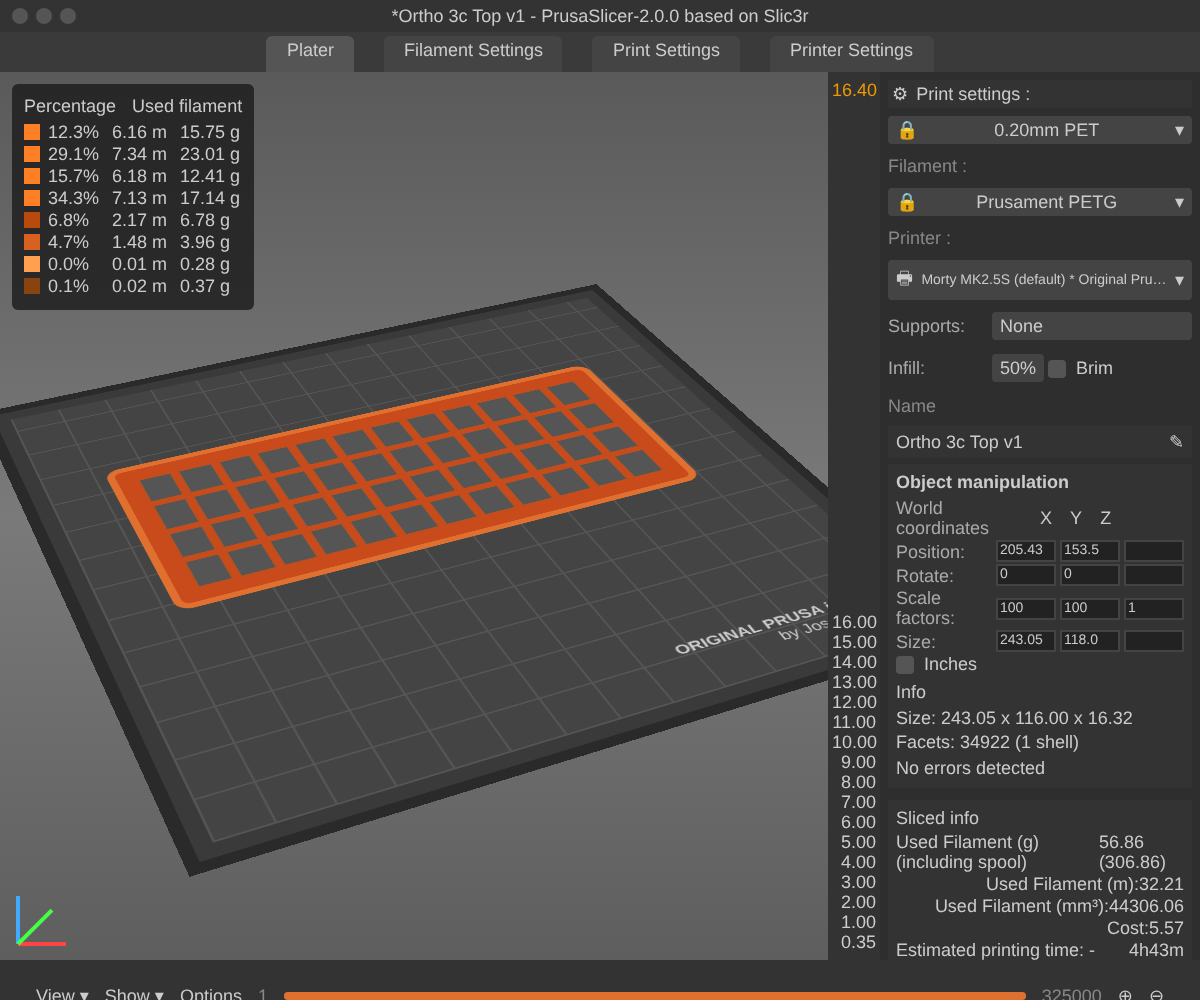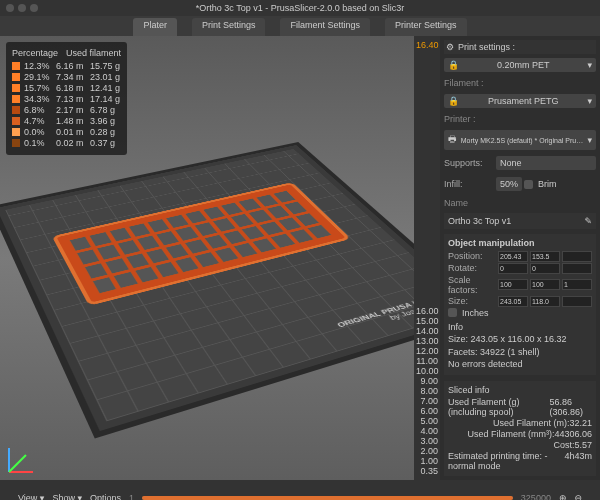--- a/index.html
+++ b/index.html
@@ -58,22 +58,22 @@
   <div class="dots">
       <div class="dot"></div>
       <div class="dot"></div>
       <div class="dot"></div>
     </div>
   <span>*Ortho 3c Top v1 - PrusaSlicer-2.0.0 based on Slic3r</span>
 </div>
 
 <div class="tabbar">
   <div class="tab active">Plater</div>
+  <div class="tab">Filament Settings</div>
   <div class="tab">Print Settings</div>
-  <div class="tab">Filament Settings</div>
   <div class="tab">Printer Settings</div>
 </div>
 
 <div class="main">
   <div class="viewport">
     <div class="legend">
       <div class="hdr">
           <span>Percentage</span>
           <span>Used filament</span>
         </div>
@@ -250,20 +250,21 @@
         <span>Brim</span>
       </div>
     <div class="subhdr">Name</div>
     <div class="objlist">
       <span>Ortho 3c Top v1</span>
       <span>✎</span>
     </div>
 
     <div class="objmanip">
       <div class="om-title">Object manipulation</div>
+      <div class="om-row"><span class="lbl" style="width:70px">World coordinates</span><span>X</span>&nbsp;&nbsp;<span>Y</span>&nbsp;&nbsp;<span>Z</span></div>
       <div class="om-row">
           <span class="lbl">Position:</span>
           <input value="205.43" style="">
           <input value="153.5" style="">
           <input style="">
         </div>
       <div class="om-row">
           <span class="lbl">Rotate:</span>
           <input value="0" style="">
           <input value="0" style="">

